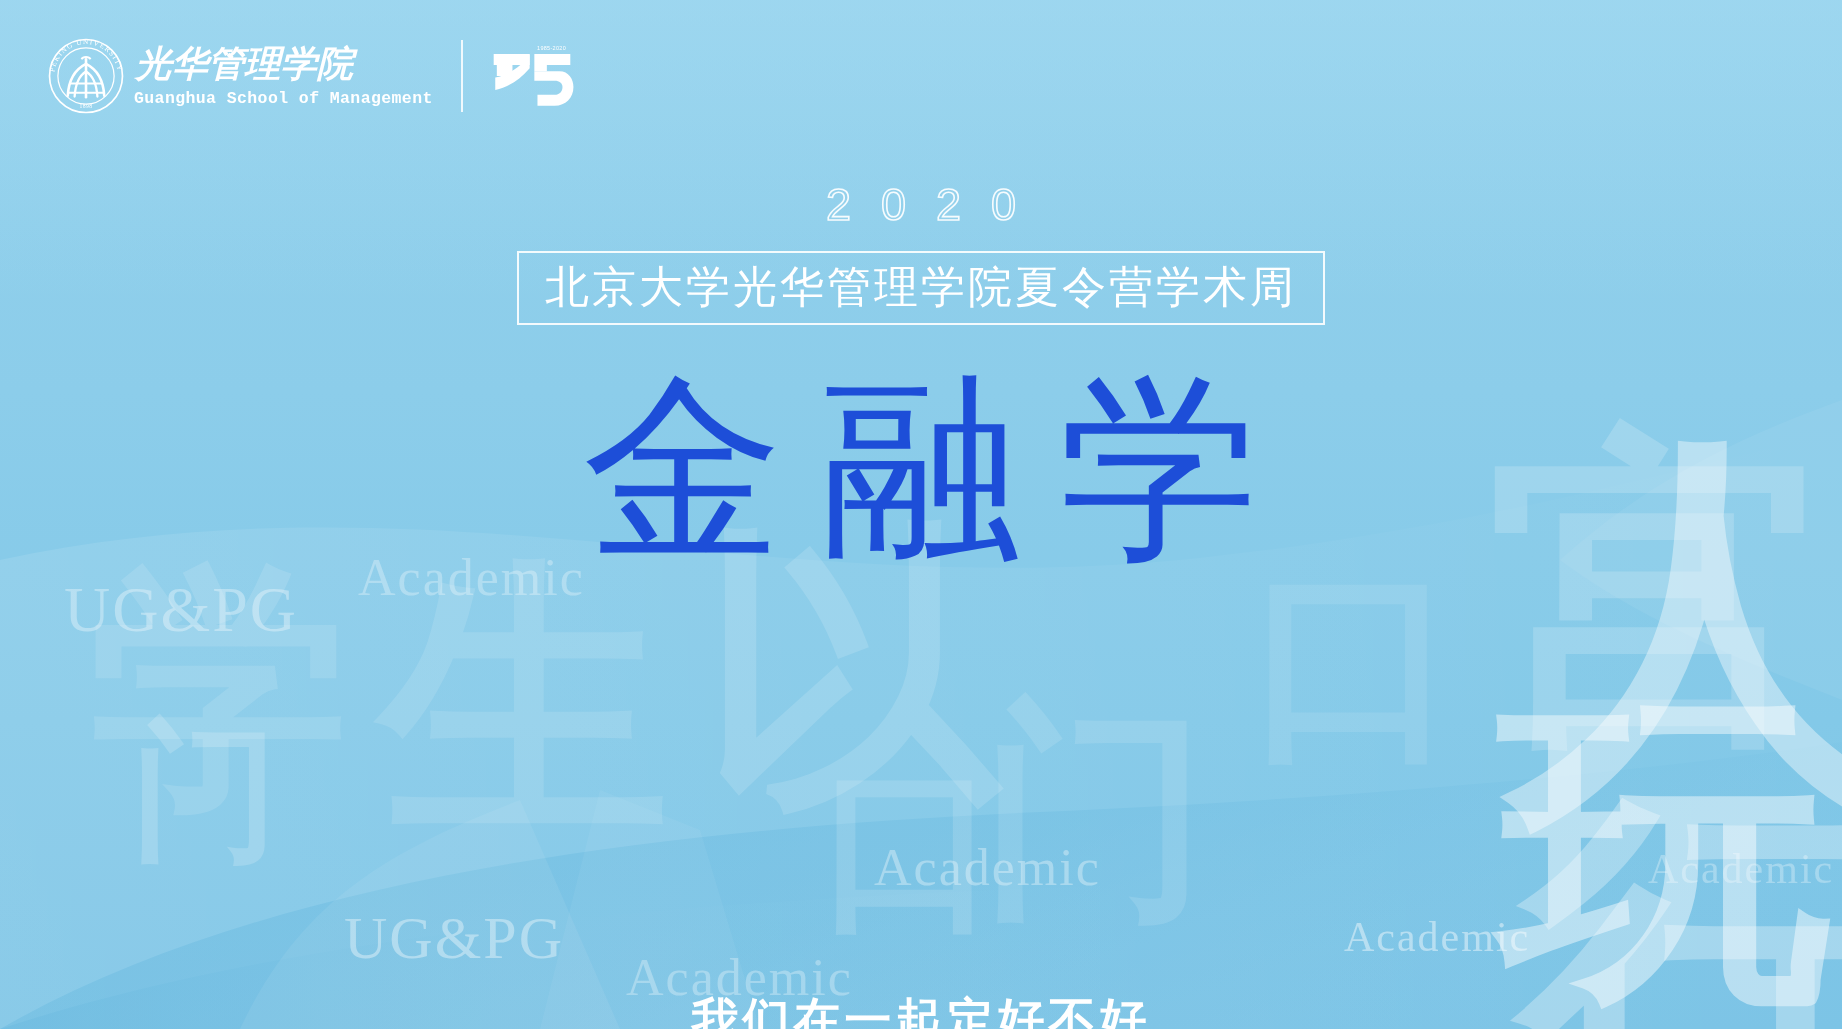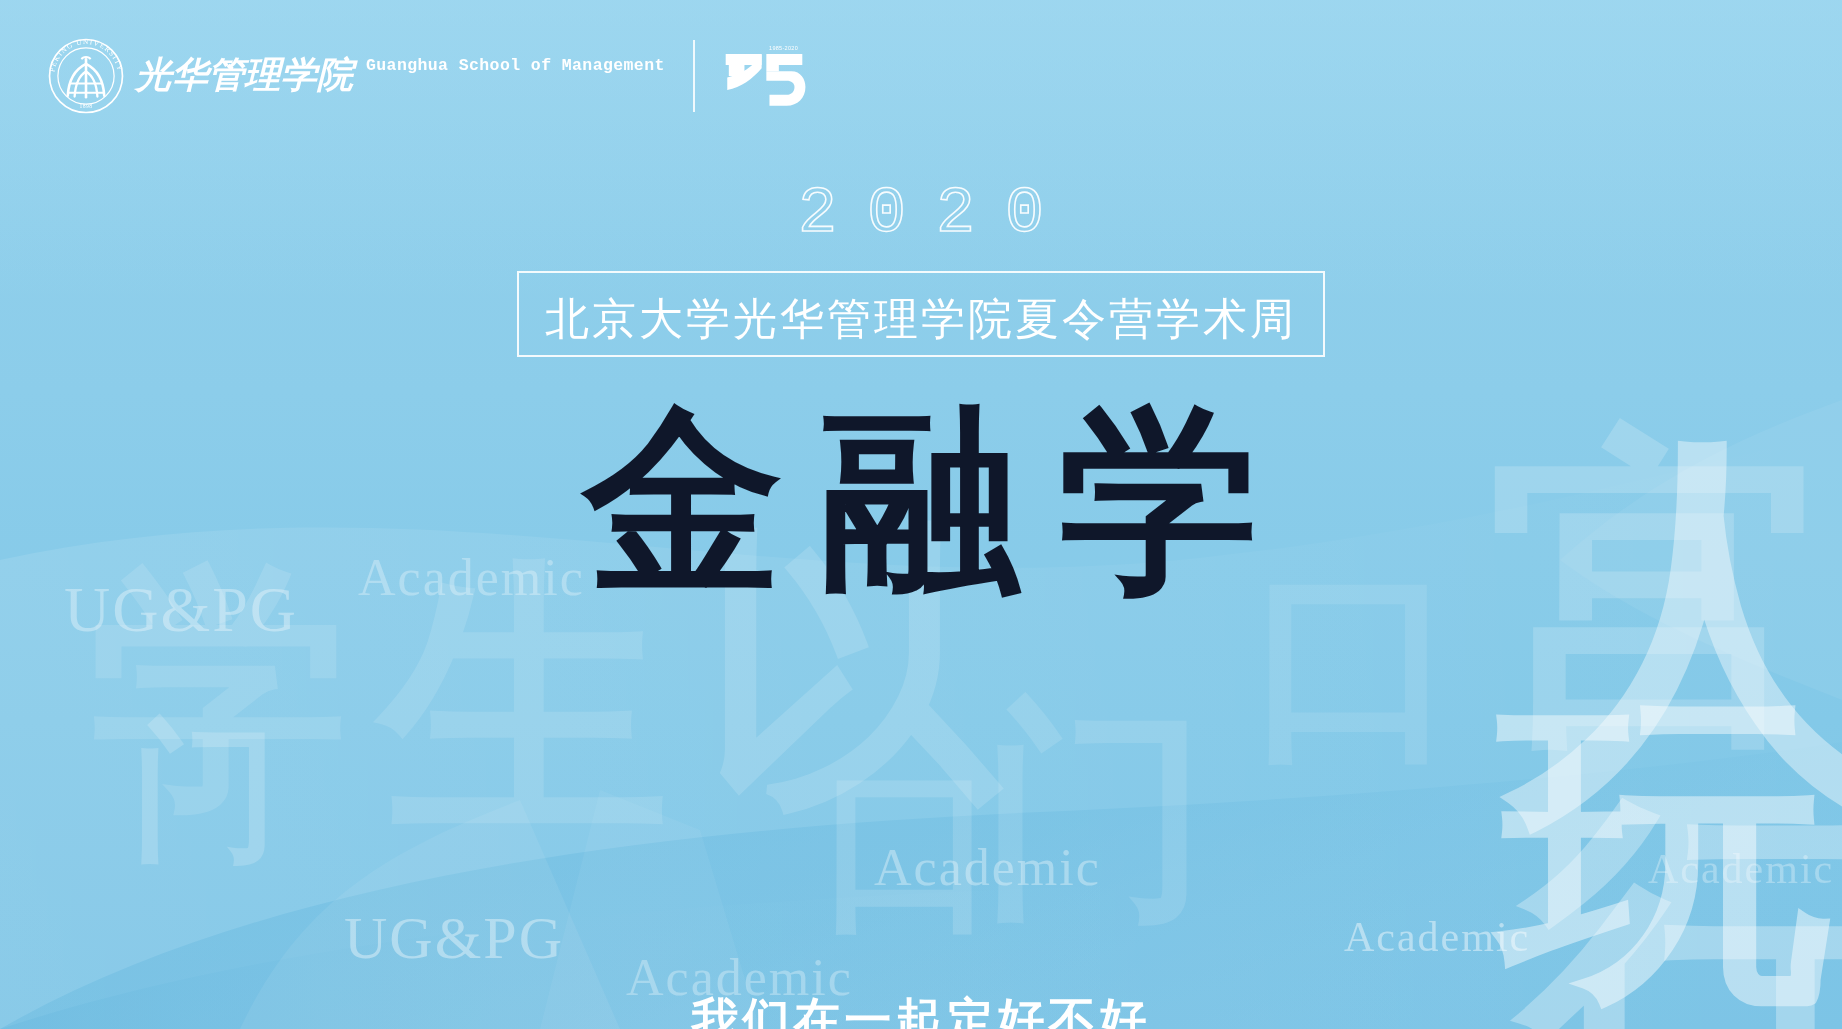--- a/index.html
+++ b/index.html
@@ -35,21 +35,21 @@
     left: 48px;
     top: 38px;
     display: flex;
     align-items: center;
     gap: 0px;
     z-index: 40;
   }
   .seal { width: 76px; height: 76px; flex: none; }
   .logo-text {
     display: flex;
-    flex-direction: row;
+    flex-direction: column;
     justify-content: center;
     margin-left: 10px;
     padding-bottom: 2px;
   }
   .logo-cn {
     height: 44px;
     width: 232px;
   }
   .logo-en {
     color: #ffffff;
@@ -73,50 +73,50 @@
   
   .centre {
     position: absolute;
     left: 0;
     right: 0;
     top: 182px;
     z-index: 30;
     text-align: center;
   }
   .year {
-    font-family: Liberation Mono, monospace;
-    font-size: 65px;
+    font-family: Liberation Sans, sans-serif;
+    font-size: 45px;
     font-weight: 300;
     letter-spacing: 30px;
     text-indent: 30px;
     line-height: 1;
     color: transparent;
     -webkit-text-stroke: 1.6px rgba(255,255,255,0.92);
     margin: 0 0 24px 0;
   }
   .subtitle-box {
     display: inline-block;
     border: 2px solid rgba(255,255,255,0.9);
-    padding: 24px 26px 14px 26px;
+    padding: 12px 26px 14px 26px;
   }
   .subtitle {
     font-family: "Liberation Sans", sans-serif;
     font-size: 44px;
     font-weight: 500;
     letter-spacing: 3px;
     color: #ffffff;
     line-height: 1;
     white-space: nowrap;
   }
   .main-title {
     margin-top: 46px;
     font-family: "Liberation Serif", serif;
     font-size: 200px;
-    font-weight: bold;
-    color: #0f172a;
+    font-weight: normal;
+    color: #1d4ed8;
     line-height: 1;
     letter-spacing: 38px;
     text-indent: 38px;
     white-space: nowrap;
   }
 
   
   .wm-layer {
     position: absolute;
     inset: 0;

